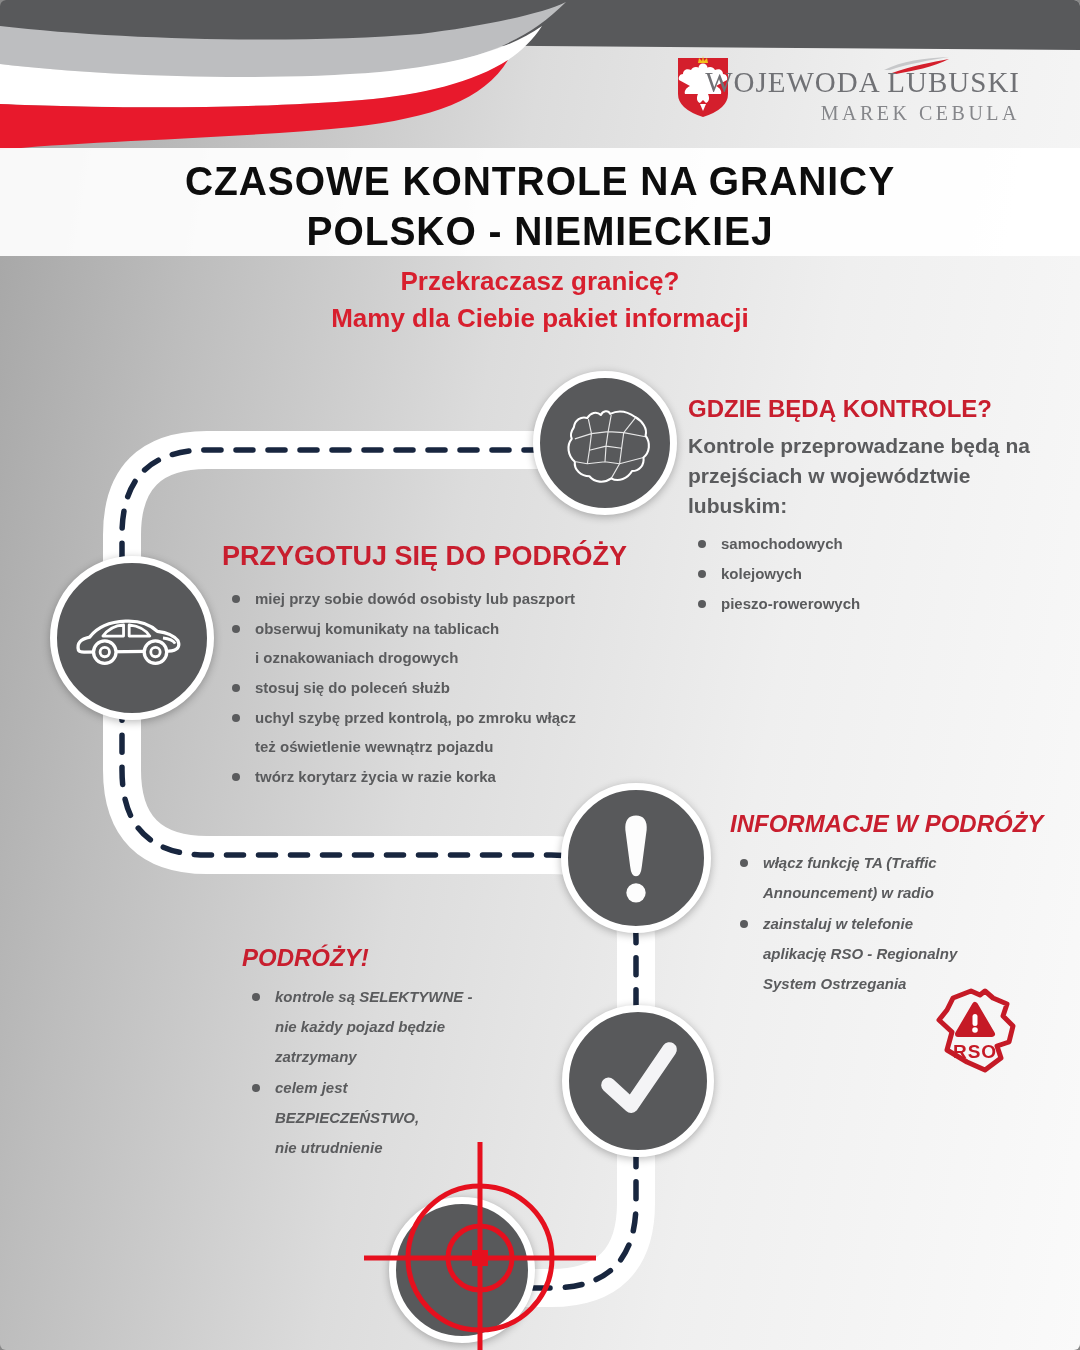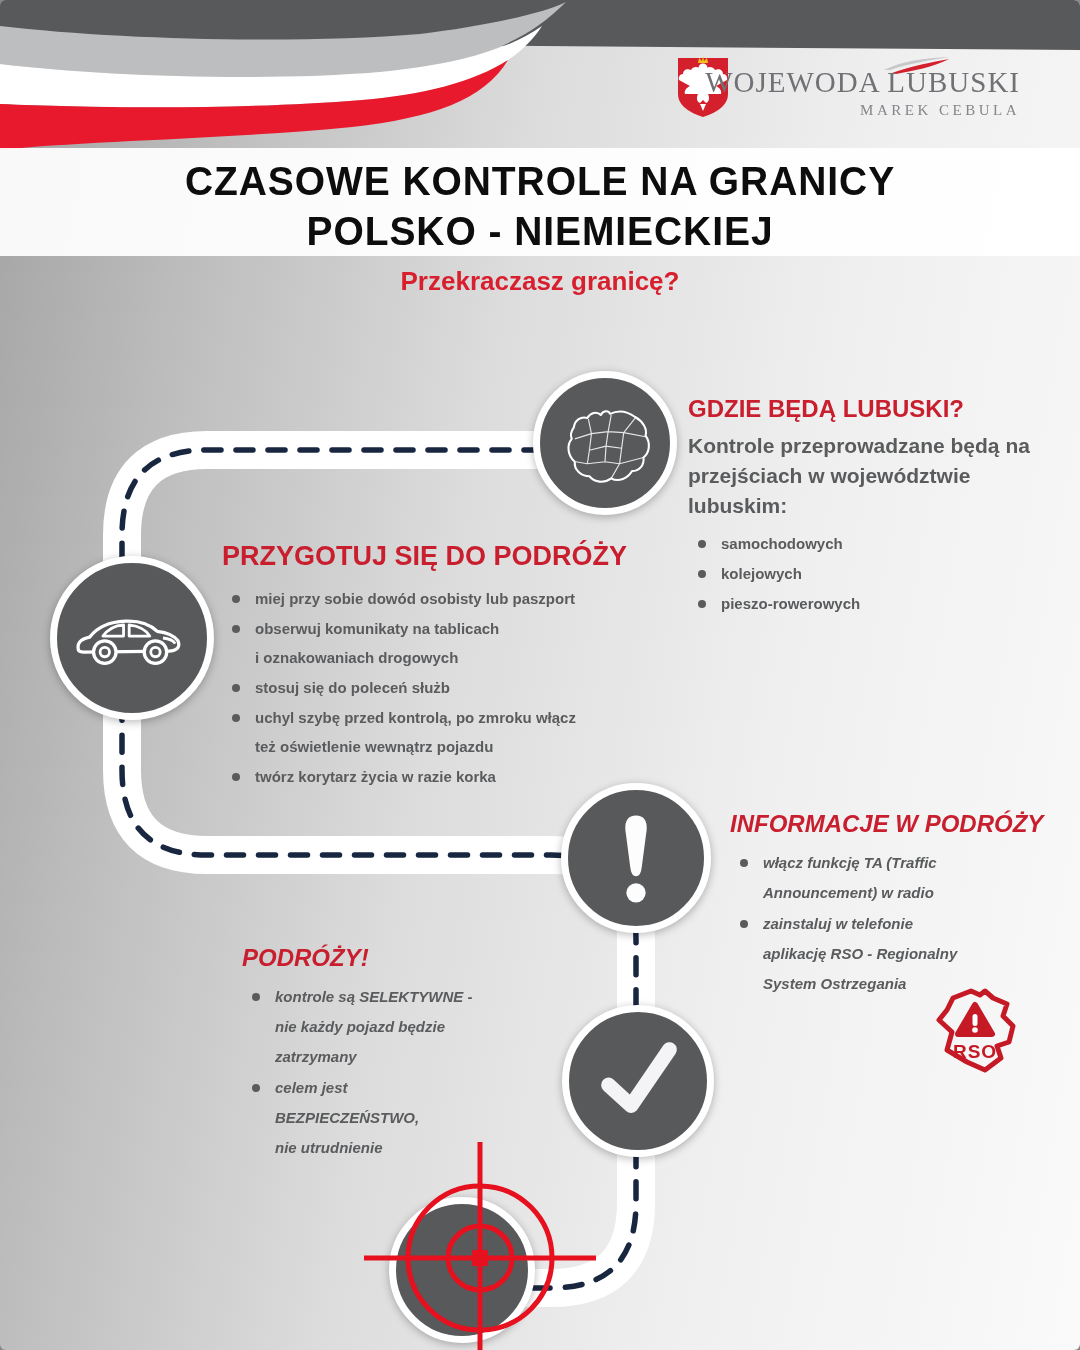--- a/index.html
+++ b/index.html
@@ -12,21 +12,21 @@
   .abs{position:absolute;}
   
   .topbar{left:0;top:0;width:1080px;height:50px;background:#58595b;
     clip-path:polygon(0 0,100% 0,100% 100%,0 84%);}
   
   .title-band{left:0;top:148px;width:1080px;height:108px;background:rgba(255,255,255,.93);}
   
   .logo-word{left:700px;top:66px;width:320px;text-align:right;color:#707175;
     font-family:"Liberation Serif",serif;font-size:29px;letter-spacing:1px;}
   .logo-sub{left:700px;top:102px;width:320px;text-align:right;color:#85868a;
-    font-family:"Liberation Serif",serif;font-size:15px;letter-spacing:3.5px;}
+    font-family:"Liberation Serif",serif;font-size:20px;letter-spacing:3.5px;}
   
   .title{left:0;top:156px;width:1080px;text-align:center;color:#0d0d0d;
     font-size:41px;font-weight:700;letter-spacing:1px;line-height:50px;transform:scaleX(.95);}
   .subtitle{left:0;top:260px;width:1080px;text-align:center;color:#d81f2e;
     font-size:26px;font-weight:700;line-height:38px;}
   
   .node{position:absolute;border-radius:50%;background:#58595b;border:7px solid #fff;
     box-sizing:border-box;box-shadow:0 2px 8px rgba(0,0,0,.28);display:flex;align-items:center;justify-content:center;}
   
   .sec-heading{color:#c81e2e;font-weight:700;font-size:24px;}
@@ -64,20 +64,21 @@
     <path d="M8,17 C28,10 48,6 65,3 C50,11 28,15 12,18 Z" fill="#d41f2c"></path>
   </svg>
 
   <div class="abs logo-word">WOJEWODA LUBUSKI</div>
   <div class="abs logo-sub">MAREK CEBULA</div>
 
   <div class="abs title-band"></div>
   <div class="abs title" style="top:156px">CZASOWE KONTROLE NA GRANICY</div>
   <div class="abs title" style="top:206px">POLSKO - NIEMIECKIEJ</div>
   <div class="abs subtitle" style="top:262px">Przekraczasz granicę?</div>
+  <div class="abs subtitle" style="top:299px">Mamy dla Ciebie pakiet informacji</div>
 
   <svg class="abs" style="left:0;top:0" width="1080" height="1350" viewBox="0 0 1080 1350">
     <path d="M605,450 L207,450 Q122,450 122,535 L122,770 Q122,855 207,855 L551,855 Q636,855 636,940 L636,1203 Q636,1288 551,1288 L455,1288" fill="none" stroke="#ffffff" stroke-width="38"></path>
     <path d="M605,450 L207,450 Q122,450 122,535 L122,770 Q122,855 207,855 L551,855 Q636,855 636,940 L636,1203 Q636,1288 551,1288 L455,1288" fill="none" stroke="#18263f" stroke-width="5.5" stroke-dasharray="17 15" stroke-linecap="round"></path>
   </svg>
 
   <div class="node" style="left:533px;top:371px;width:144px;height:144px">
     <svg width="104" height="104" viewBox="0 0 100 100">
       <g fill="none" stroke="#ffffff" stroke-width="2" stroke-linejoin="round">
         <path d="M20,35 C21,28 27,24 33,26 C36,21 42,19 46,23 C48,19 53,18 55,22 C63,18 72,20 79,25 C86,29 91,36 89,43 C94,50 93,59 87,64 C88,71 83,77 76,77 C72,84 63,88 56,84 C49,89 40,88 35,82 C27,82 20,76 21,68 C14,62 13,52 18,46 C16,42 18,38 20,35 Z"></path>
@@ -117,21 +118,21 @@
   <svg class="abs" style="left:360px;top:1138px" width="240" height="212" viewBox="0 0 240 212">
     <g stroke="#e6101e" stroke-width="5" fill="none">
       <circle cx="120" cy="120" r="32"></circle>
       <circle cx="120" cy="120" r="72"></circle>
       <path d="M120,4 V212 M4,120 H236"></path>
     </g>
     <rect x="112" y="112" width="16" height="16" fill="#e6101e"></rect>
   </svg>
 
   <div class="abs w380" style="left:688px;top:395px">
-    <div class="sec-heading">GDZIE BĘDĄ LUBUSKI?</div>
+    <div class="sec-heading">GDZIE BĘDĄ KONTROLE?</div>
     <div class="sec-intro">Kontrole przeprowadzane będą na
 przejściach w województwie lubuskim:</div>
     <ul class="blist">
       <li>samochodowych</li>
       <li>kolejowych</li>
       <li>pieszo-rowerowych</li>
     </ul>
   </div>
 
   <div class="abs w470" style="left:222px;top:541px">

